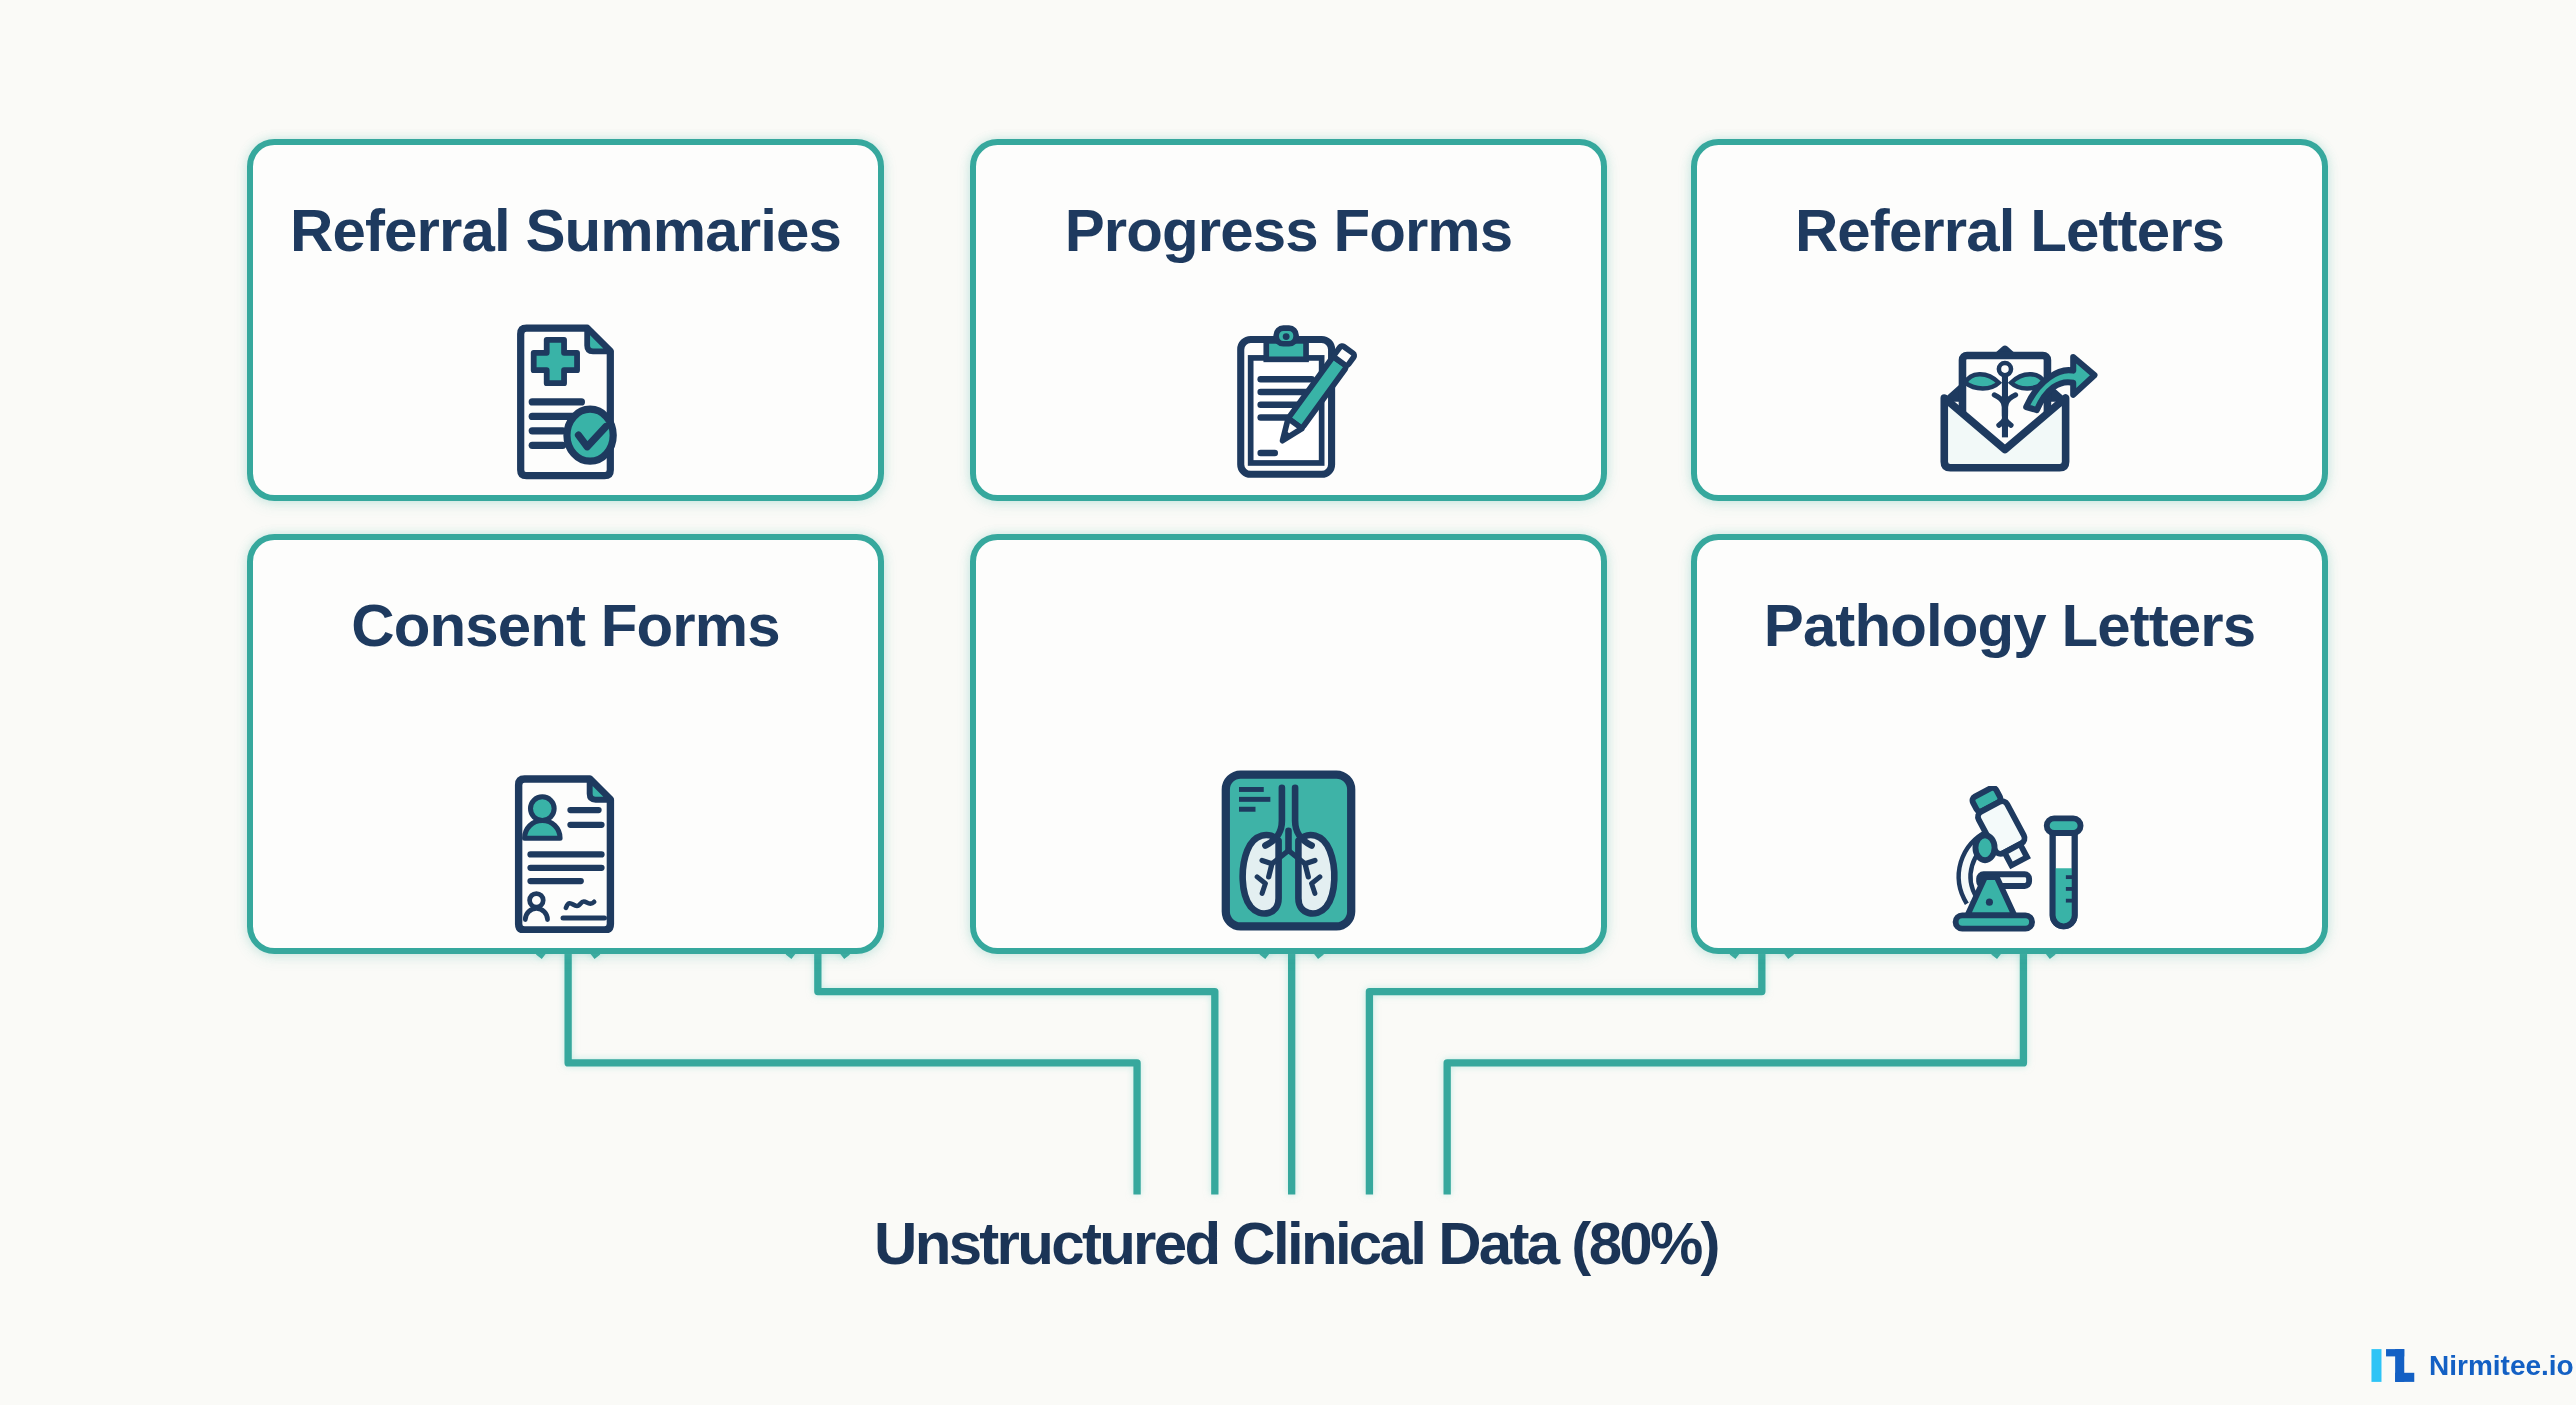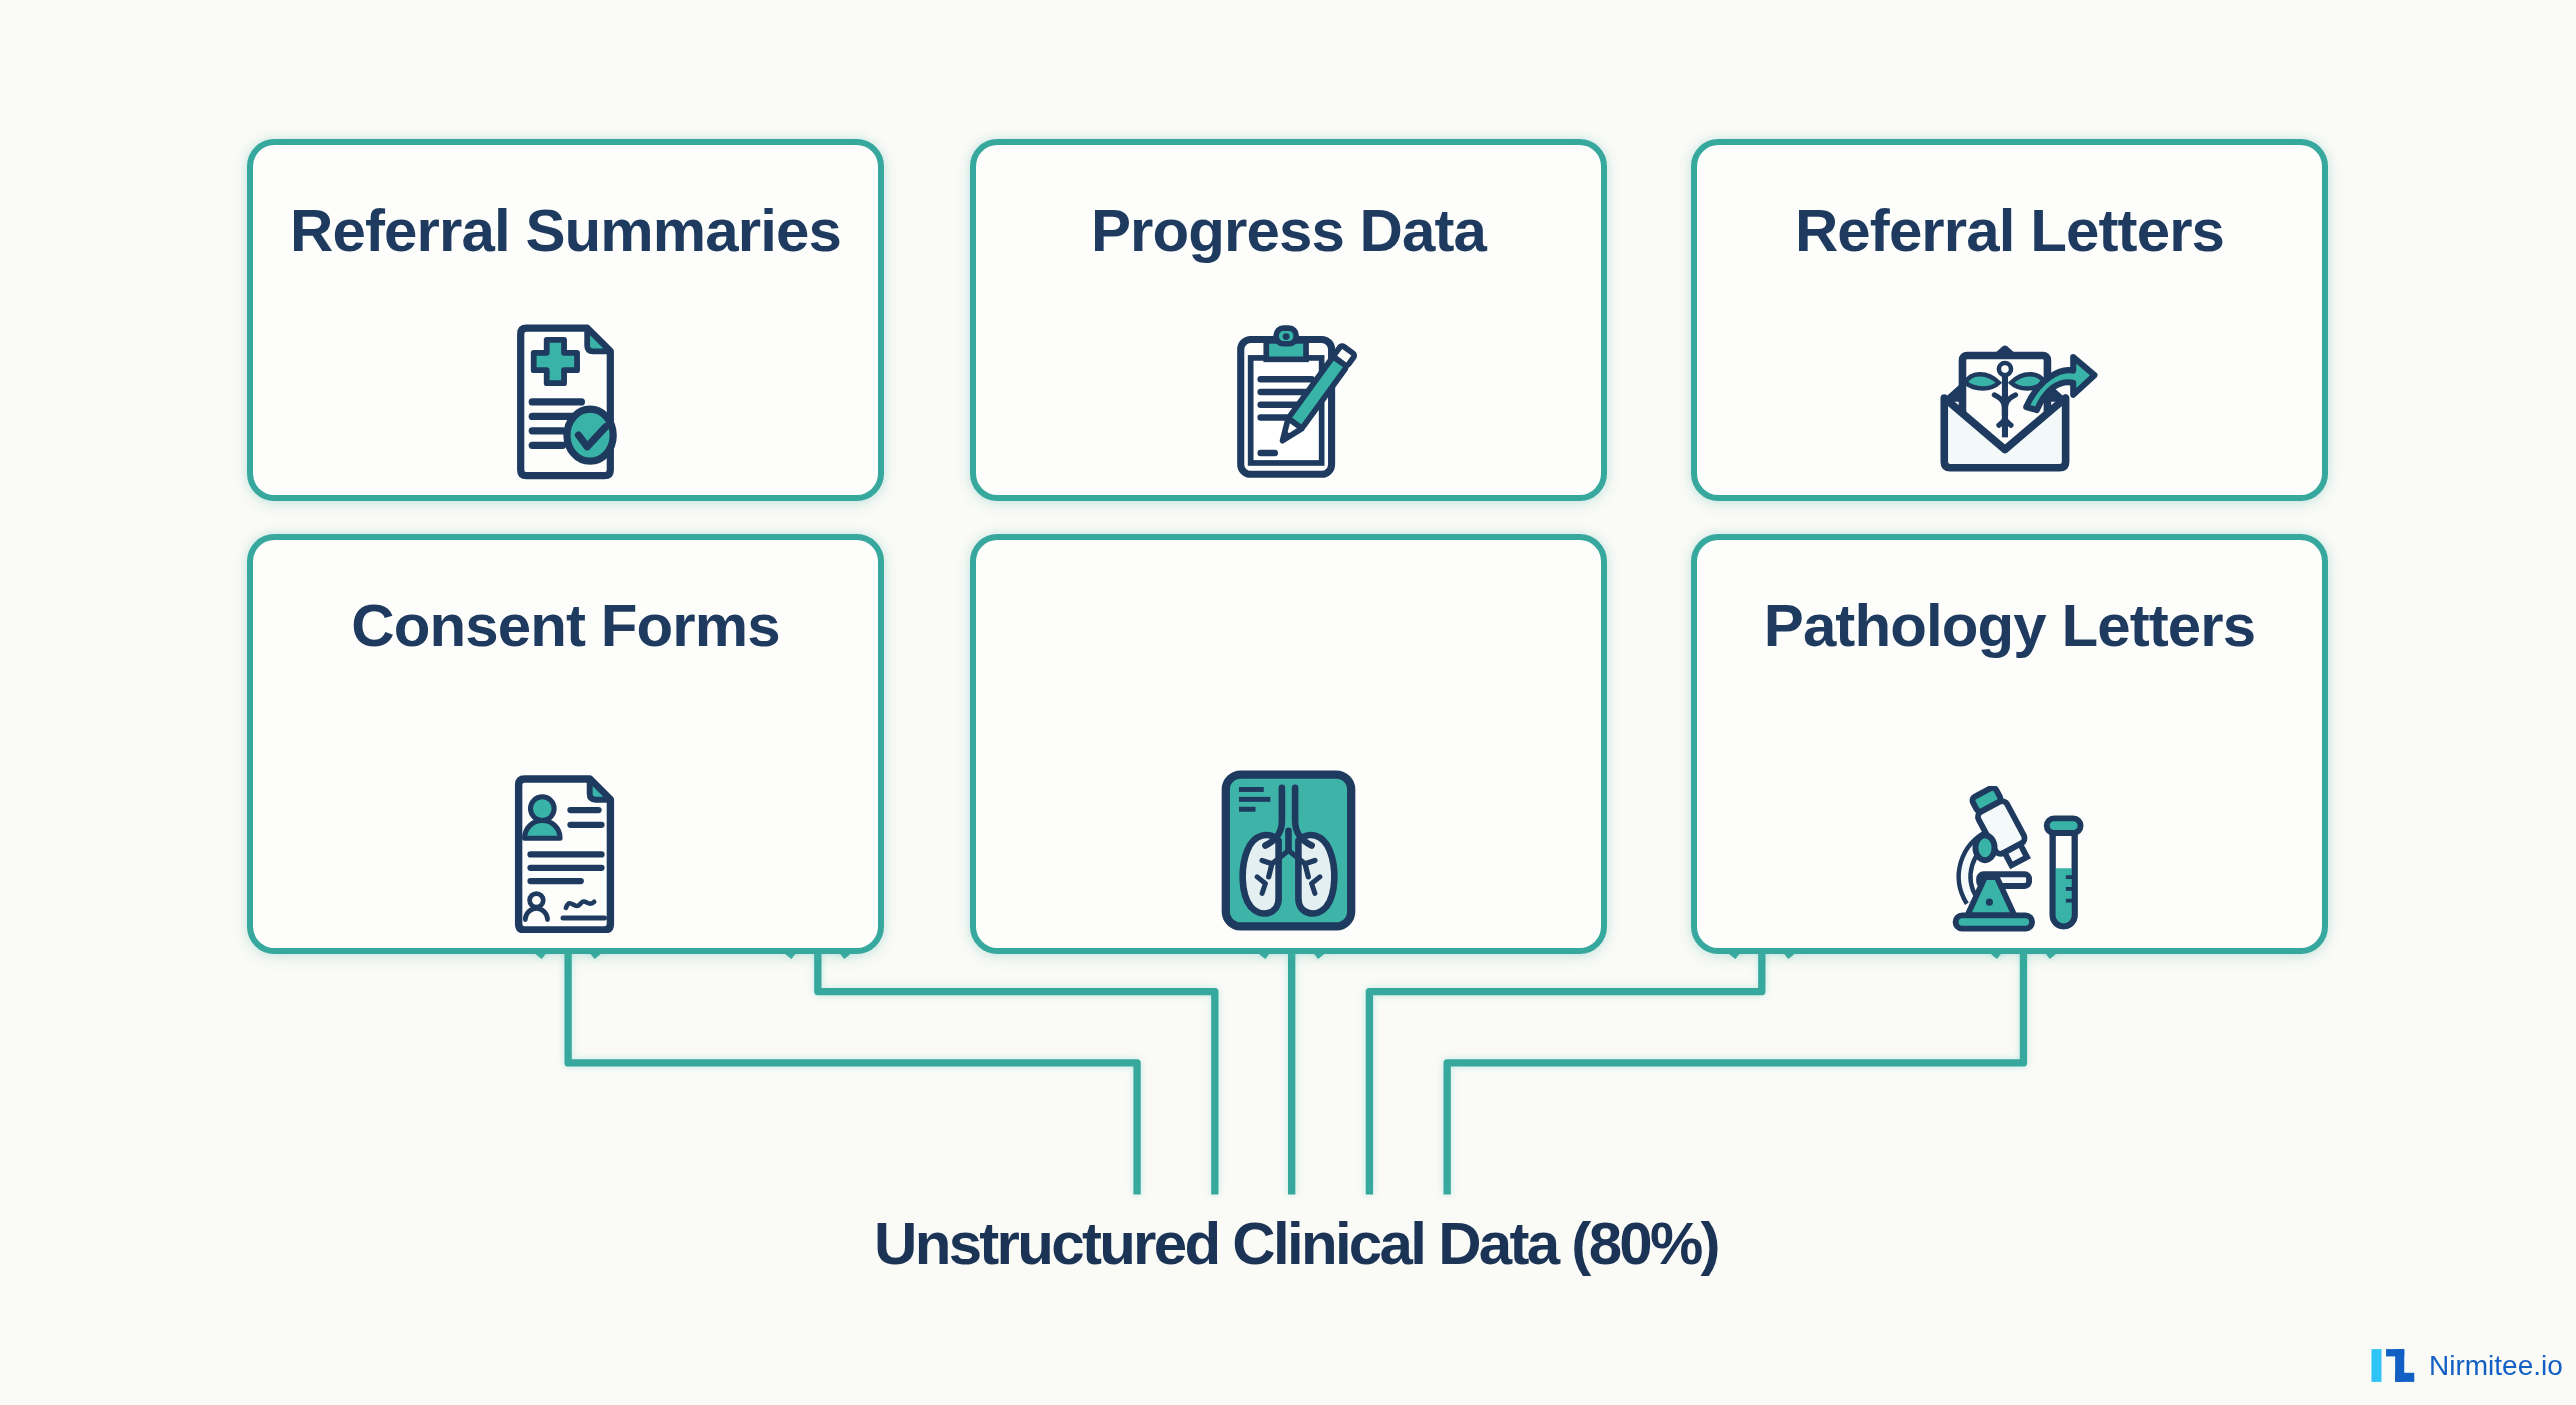--- a/index.html
+++ b/index.html
@@ -34,21 +34,21 @@
     stroke:var(--teal);stroke-width:8;fill:none;stroke-linejoin:round;
     filter:drop-shadow(0 0 4px rgba(150,222,212,.55));
   }
   #footer-title{
     position:absolute;left:16px;right:0;top:1209px;text-align:center;
     font-size:60px;font-weight:700;color:var(--title_navy);letter-spacing:-2.7px;z-index:2;
   }
   #logo{
     position:absolute;left:2366px;top:1348px;display:flex;align-items:center;gap:12px;z-index:2;
   }
-  #logo-text{font-size:28px;font-weight:400;color:var(--logo_blue);letter-spacing:0;}
+  #logo-text{font-size:28px;font-weight:700;color:var(--logo_blue);letter-spacing:0;}
 </style>
 </head>
 <body>
 
 <div class="card row1 col1">
   <div class="card-label">Referral Summaries</div>
   <div class="card-icon">
     <svg width="145" height="159" viewBox="0 0 100 110">
       <path d="M23 5 h42 l16 16 v82 q0 4 -4 4 H23 q-4 0 -4 -4 V9 q0 -4 4 -4 z" fill="#FDFDFC" stroke="#1E3A5F" stroke-width="5" stroke-linejoin="round"></path>
       <path d="M65 5 l16 16 h-12 q-4 0 -4 -4 z" fill="#39B3A7" stroke="#1E3A5F" stroke-width="4" stroke-linejoin="round"></path>
@@ -57,21 +57,21 @@
       <line x1="27" y1="66" x2="58" y2="66" stroke="#1E3A5F" stroke-width="5" stroke-linecap="round"></line>
       <line x1="27" y1="76" x2="48" y2="76" stroke="#1E3A5F" stroke-width="5" stroke-linecap="round"></line>
       <line x1="27" y1="86" x2="48" y2="86" stroke="#1E3A5F" stroke-width="5" stroke-linecap="round"></line>
       <ellipse cx="67" cy="79" rx="16" ry="18" fill="#39B3A7" stroke="#1E3A5F" stroke-width="5"></ellipse>
       <path d="M59 79 l6 8 l13 -14" fill="none" stroke="#1E3A5F" stroke-width="5" stroke-linecap="round" stroke-linejoin="round"></path>
     </svg>
   </div>
 </div>
 
 <div class="card row1 col2">
-  <div class="card-label">Progress Data</div>
+  <div class="card-label">Progress Forms</div>
   <div class="card-icon">
     <svg width="142" height="159" viewBox="0 0 100 112">
       <rect x="16" y="13" width="64" height="95" rx="7" fill="#FDFDFC" stroke="#1E3A5F" stroke-width="5"></rect>
       <rect x="23" y="26" width="50" height="74" fill="#FFFFFF" stroke="#1E3A5F" stroke-width="4"></rect>
       <rect x="34" y="14" width="28" height="13" fill="#39B3A7" stroke="#1E3A5F" stroke-width="4"></rect>
       <rect x="41" y="5" width="14" height="11" rx="5" fill="#39B3A7" stroke="#1E3A5F" stroke-width="4"></rect>
       <circle cx="48" cy="11" r="2.4" fill="#1E3A5F"></circle>
       <line x1="30" y1="41" x2="66" y2="41" stroke="#1E3A5F" stroke-width="4.5" stroke-linecap="round"></line>
       <line x1="30" y1="50" x2="66" y2="50" stroke="#1E3A5F" stroke-width="4.5" stroke-linecap="round"></line>
       <line x1="30" y1="59" x2="62" y2="59" stroke="#1E3A5F" stroke-width="4.5" stroke-linecap="round"></line>

